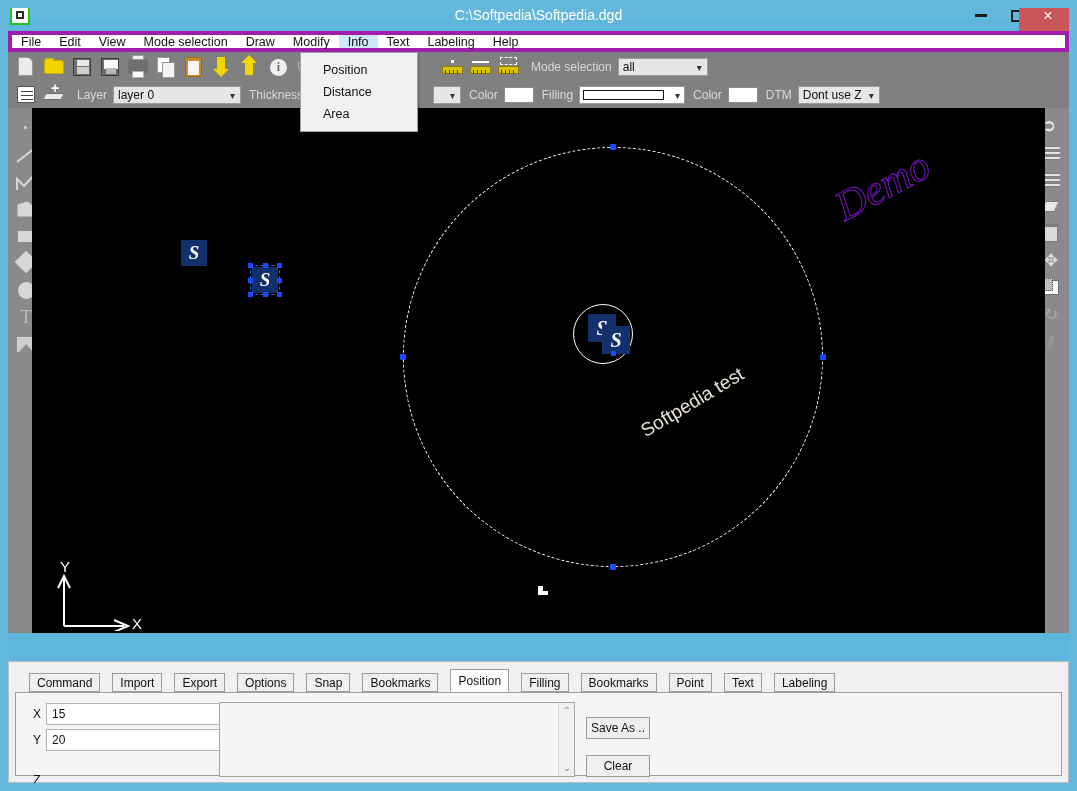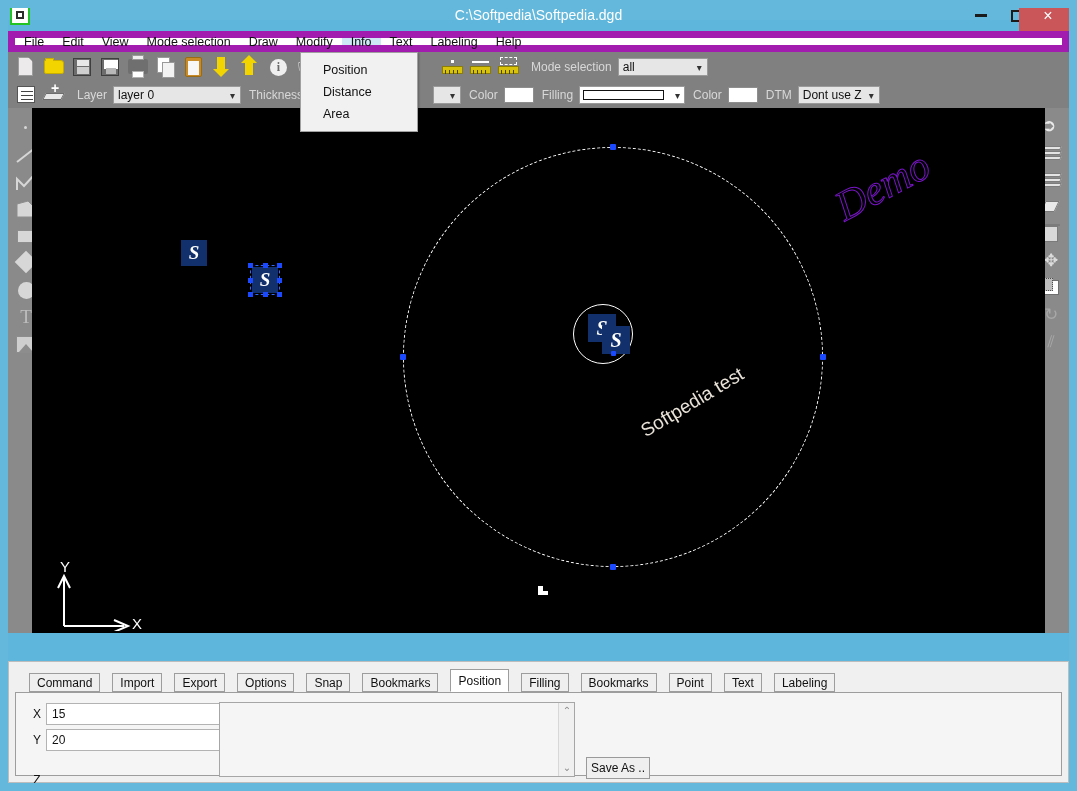--- a/index.html
+++ b/index.html
@@ -21,21 +21,21 @@
   .wm{position:absolute;top:0;height:31px;width:36px;display:flex;align-items:center;justify-content:center;color:#fff;}
   .wm-min{right:78px;}
   .wm-max{right:42px;}
   .wm-close{right:0;width:58px;height:31px;background:#cb5659;}
   .glyph-min{display:block;width:12px;height:3px;background:#1b1b1b;}
   .glyph-max{display:block;width:13px;height:12px;border:2px solid #1b1b1b;box-sizing:border-box;}
   .glyph-close{font-size:16px;color:#fff;line-height:1;}
 
   
   .menubar{position:absolute;left:8px;top:31px;width:1061px;height:21px;background:#ffffff;
-     border:7px solid #a21caf;box-sizing:border-box;display:flex;align-items:stretch;}
+     border:4px solid #a21caf;box-sizing:border-box;display:flex;align-items:stretch;}
   .menu-item{padding:0 9px;font-size:12.5px;color:#111;display:flex;align-items:center;cursor:default;}
   .menu-item.active{background:#cde8f7;color:#111;}
 
   
   .dropdown{position:absolute;left:300px;top:52px;width:118px;background:#f1f1f1;
      border:1px solid #a0a0a0;box-sizing:border-box;padding:6px 0 6px 0;z-index:40;
      box-shadow:1px 1px 2px rgba(0,0,0,.25);}
   .dropdown .dd-item{height:22px;line-height:22px;padding-left:22px;font-size:12.5px;color:#111;}
 
   
@@ -154,21 +154,21 @@
   .coord-row{position:absolute;display:flex;align-items:center;}
   .coord-label{width:18px;font-size:12px;color:#111;text-align:center;}
   .coord-input{width:206px;height:22px;background:#ffffff;border:1px solid #b3b3b3;box-sizing:border-box;
      font-size:12px;color:#111;display:flex;align-items:center;padding-left:5px;font-family:"Liberation Sans",sans-serif;}
   .coord-input.focus{border:1px solid #4a90c4;margin-top:28px;}
   .caret{display:inline-block;width:1px;height:13px;background:#111;margin-left:1px;}
   .listbox{position:absolute;left:203px;top:9px;width:356px;height:75px;background:#f5f5f5;border:1px solid #a6a6a6;box-sizing:border-box;}
   .scrollbar{position:absolute;right:0;top:0;width:16px;height:100%;background:#f0f0f0;border-left:1px solid #d7d7d7;box-sizing:border-box;}
   .sb-arrow{position:absolute;left:0;width:16px;height:16px;text-align:center;line-height:16px;color:#8a8a8a;font-size:10px;}
   .pbtn{position:absolute;width:64px;height:22px;background:#efefef;border:1px solid #9a9a9a;box-sizing:border-box;
-     font-size:12px;color:#111;display:flex;align-items:center;justify-content:center;margin-top:40px;}
+     font-size:12px;color:#111;display:flex;align-items:center;justify-content:center;}
   .wm-border{position:absolute;left:0;top:0;width:1077px;height:791px;border:8px solid #63b8dc;box-sizing:border-box;pointer-events:none;}
 </style>
 </head>
 <body>
 
 <div id="app">
 
   <div class="titlebar">
     <div class="titlebar-icon">
         <i></i>

